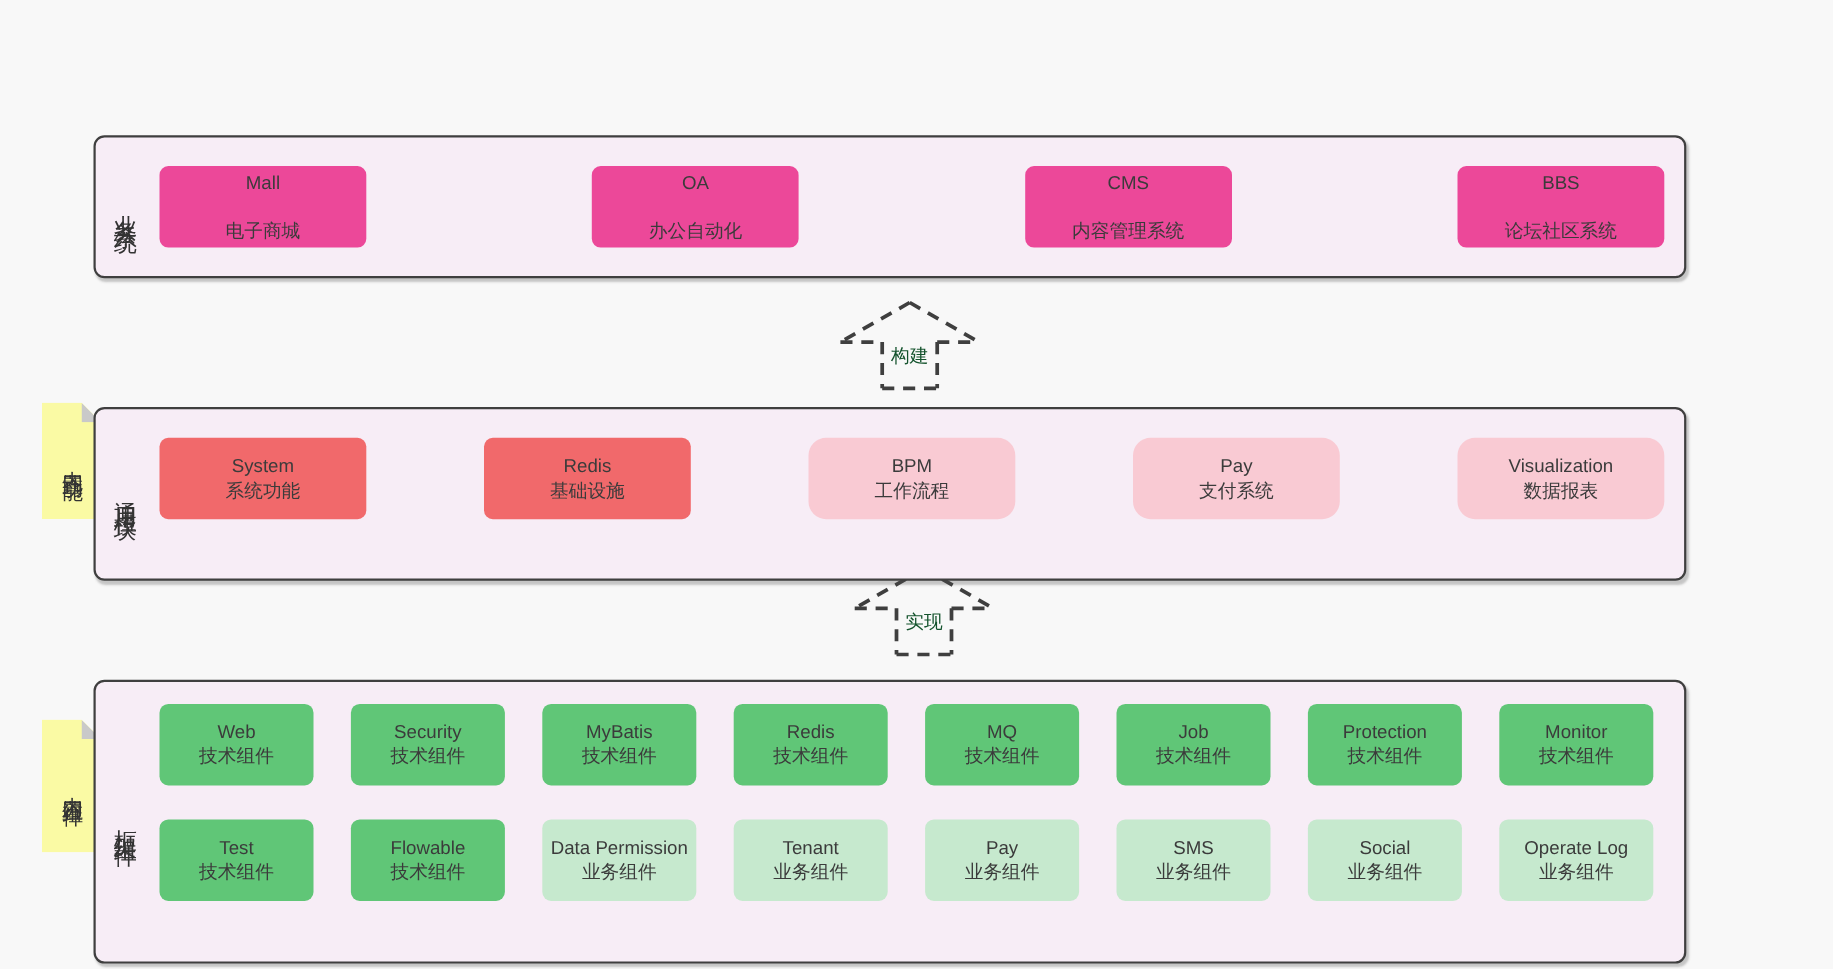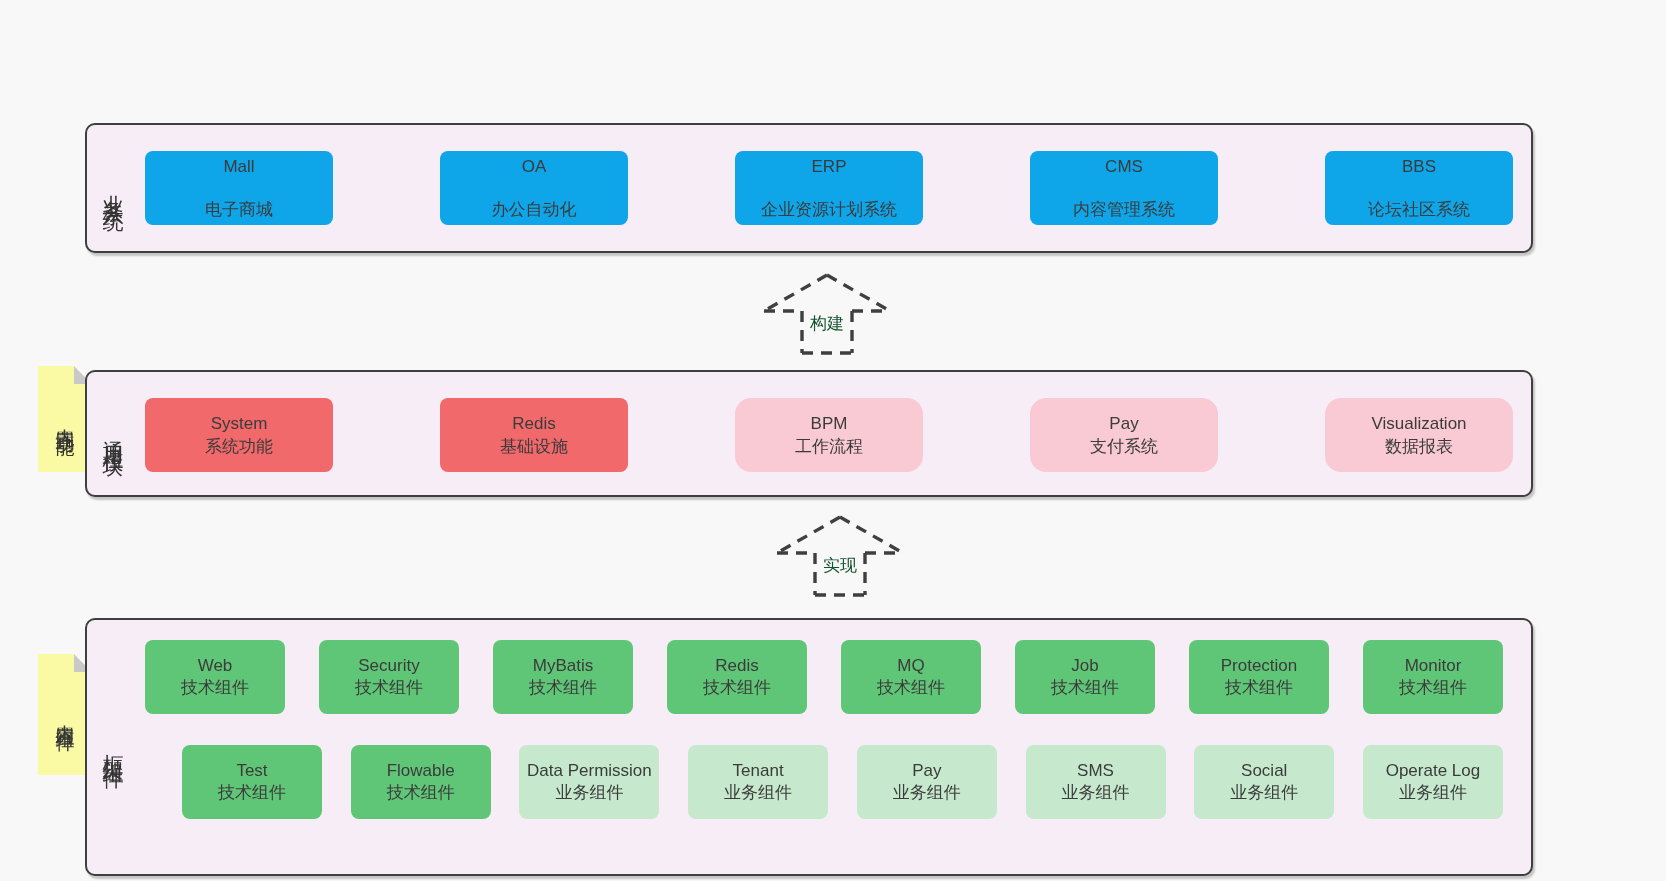--- a/index.html
+++ b/index.html
@@ -8,40 +8,40 @@
     background:#f8f8f8;color:#3b3b3b;
     font-family:"Liberation Sans","DejaVu Sans",sans-serif;
   }
   .panel{
     position:absolute;left:85px;width:1448px;box-sizing:border-box;
     background:#f7edf6;border:2px solid #3f3f3f;border-radius:10px;
     box-shadow:2px 3px 2px rgba(80,80,80,.30);
     z-index:2;
   }
   #panel-business{top:123px;height:130px;}
-  #panel-modules{top:370px;height:127px;padding-left:43px;}
+  #panel-modules{top:370px;height:158px;padding-left:43px;}
   #panel-components{top:618px;height:258px;}
   .vlabel{
     position:absolute;left:12px;top:50%;transform:translateY(-50%);
     writing-mode:vertical-rl;text-orientation:upright;
     font-size:21px;letter-spacing:5px;color:#333;white-space:nowrap;
   }
   .row{position:absolute;left:58px;right:18px;display:flex;justify-content:space-between;}
   #panel-business .row{top:26px;}
   #panel-modules .row{top:26px;}
   #panel-components .row{left:58px;right:28px;}
   #row-comp-1{top:20px;}
-  #row-comp-2{top:125px;margin-left:37px;}
+  #row-comp-2{top:125px;}
   .box{
     width:188px;height:74px;border-radius:8px;
     display:flex;flex-direction:column;justify-content:center;align-items:center;
     text-align:center;font-size:17px;line-height:23px;color:#3b3b3b;
   }
   #panel-components .box{width:140px;line-height:22px;}
-  .blue{background:#0ea5e9;gap:20px;}
+  .blue{background:#ec4899;gap:20px;}
   .red{background:#f1696b;}
   .pink{background:#f9cad3;border-radius:16px;}
   .green{background:#60c677;}
   .green-light{background:#c6e9ce;}
   .note{
     position:absolute;width:54px;background:#fafaa4;z-index:1;
     clip-path:polygon(0 0,calc(100% - 18px) 0,100% 18px,100% 100%,0 100%);
     display:flex;align-items:center;justify-content:center;
   }
   #note-modules{left:38px;top:366px;height:106px;}
@@ -80,24 +80,20 @@
   <section class="panel" id="panel-business">
     <div class="vlabel">业务系统</div>
     <div class="row">
         <div class="box blue">
           <div class="box-title">Mall</div>
           <div class="box-sub">电子商城</div>
         </div>
         <div class="box blue">
           <div class="box-title">OA</div>
           <div class="box-sub">办公自动化</div>
-        </div>
-        <div class="box blue">
-          <div class="box-title">ERP</div>
-          <div class="box-sub">企业资源计划系统</div>
         </div>
         <div class="box blue">
           <div class="box-title">CMS</div>
           <div class="box-sub">内容管理系统</div>
         </div>
         <div class="box blue">
           <div class="box-title">BBS</div>
           <div class="box-sub">论坛社区系统</div>
         </div>
       </div>

